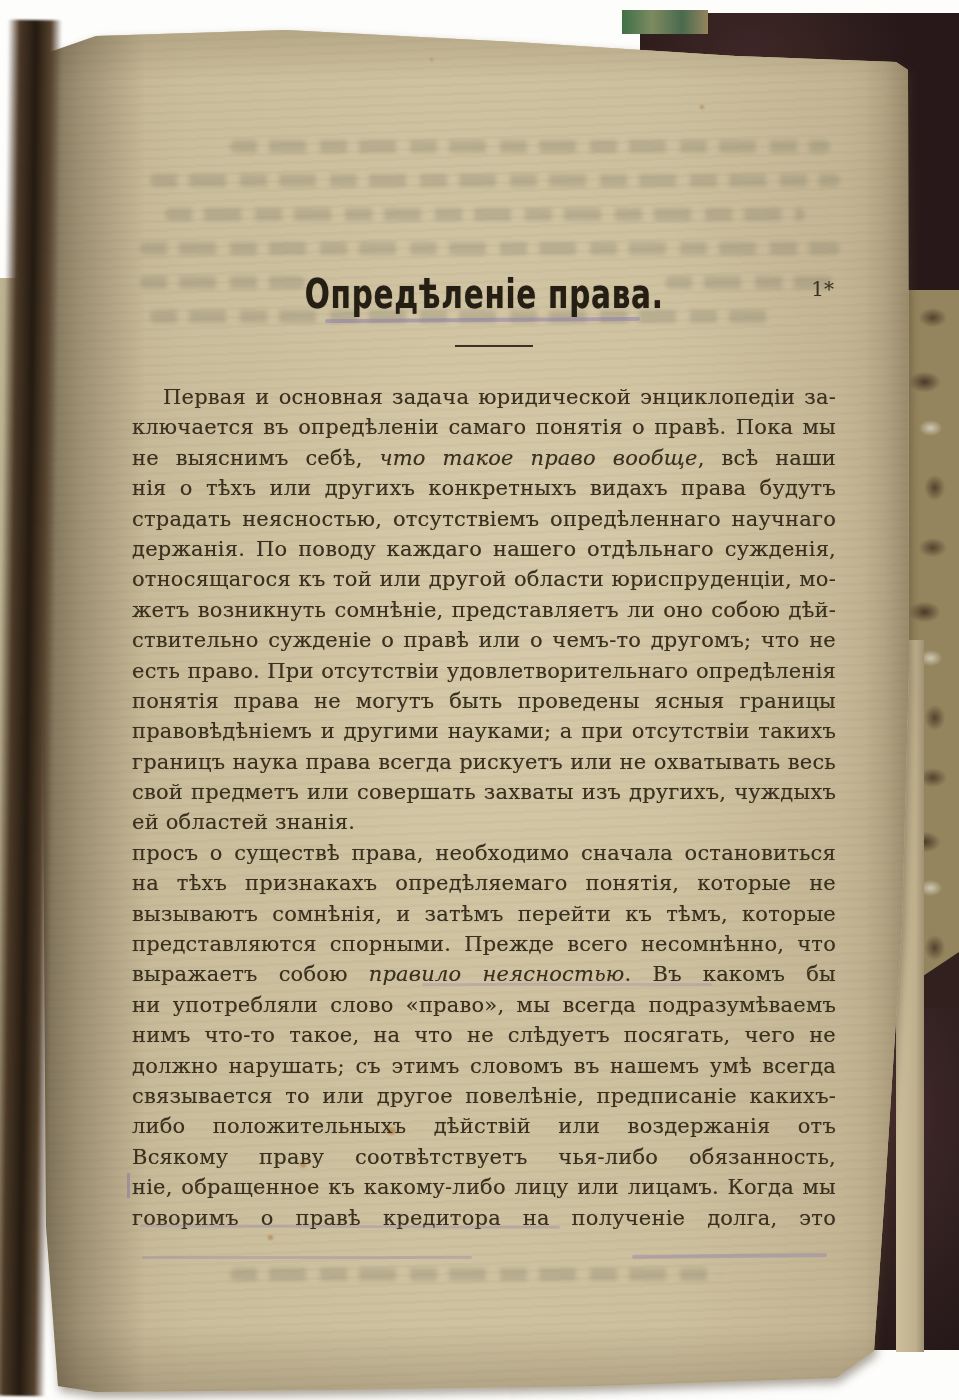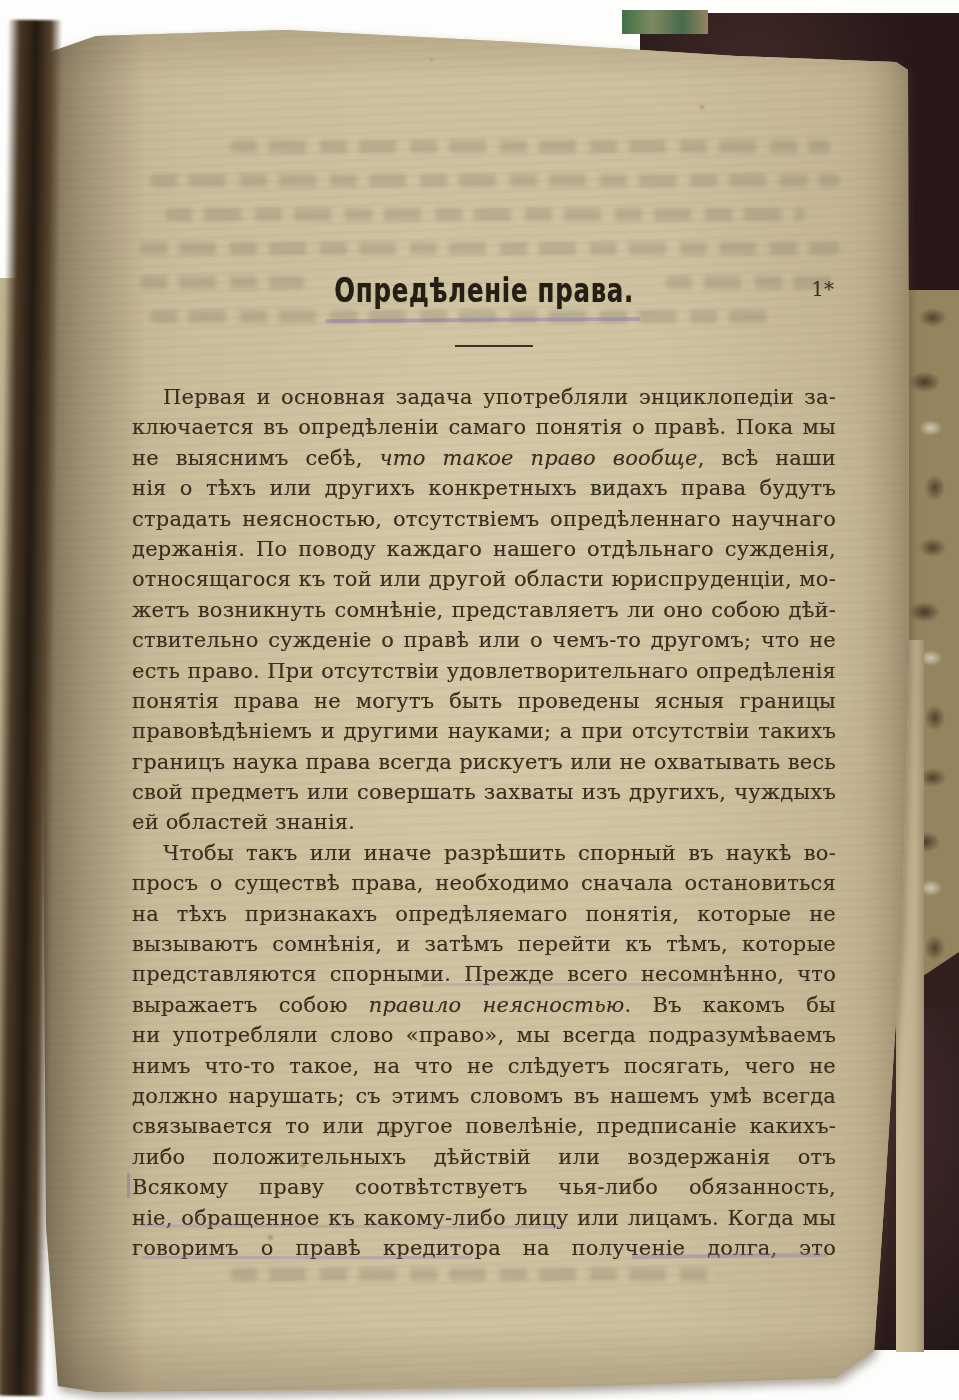--- a/index.html
+++ b/index.html
@@ -96,21 +96,21 @@
   
   .pencil{position:absolute;background:#8a7bb0;filter:blur(0.6px);}
   
   .text-block{
     position:absolute;left:96px;top:244px;width:704px;height:1030px;
     color:#39301f;
   }
   .chapter-title{
     position:absolute;left:0;top:0;width:100%;text-align:center;
     font-family:"DejaVu Sans", sans-serif;font-weight:bold;
-    font-size:34px;color:#241e14;white-space:nowrap;
+    font-size:41px;color:#241e14;white-space:nowrap;
   }
   .chapter-title .squeeze{
     display:inline-block;transform:scaleX(0.72);transform-origin:center;
     letter-spacing:1px;text-shadow:0 0 1px rgba(36,30,20,0.55);
   }
   .divider-rule{
     position:absolute;left:323px;top:75px;width:78px;height:2px;background:#3a3127;
   }
   .lines{
     position:absolute;left:0;top:112px;width:704px;
@@ -162,36 +162,35 @@
     <div class="text-block">
       <div class="chapter-title">
         <span class="squeeze">Опредѣленіе права.</span>
       </div>
 
       <div class="pencil" style="left:193px;top:48px;width:315px;height:4px;opacity:0.5;transform:rotate(-0.4deg);border-radius:2px;"></div>
 
       <div class="divider-rule"></div>
 
       <div class="lines">
-          <div class="line ind"><span>Первая и основная задача употребляли энциклопедіи за-</span></div>
+          <div class="line ind"><span>Первая и основная задача юридической энциклопедіи за-</span></div>
           <div class="line"><span>ключается въ опредѣленіи самаго понятія о правѣ. Пока мы</span></div>
           <div class="line"><span>не выяснимъ себѣ, </span><span class="em">что такое право вообще</span><span>, всѣ наши сужде-</span></div>
           <div class="line"><span>нія о тѣхъ или другихъ конкретныхъ видахъ права будутъ</span></div>
           <div class="line"><span>страдать неясностью, отсутствіемъ опредѣленнаго научнаго со-</span></div>
           <div class="line"><span>держанія. По поводу каждаго нашего отдѣльнаго сужденія,</span></div>
           <div class="line"><span>относящагося къ той или другой области юриспруденціи, мо-</span></div>
           <div class="line"><span>жетъ возникнуть сомнѣніе, представляетъ ли оно собою дѣй-</span></div>
           <div class="line"><span>ствительно сужденіе о правѣ или о чемъ-то другомъ; что не</span></div>
           <div class="line"><span>есть право. При отсутствіи удовлетворительнаго опредѣленія</span></div>
           <div class="line"><span>понятія права не могутъ быть проведены ясныя границы между</span></div>
           <div class="line"><span>правовѣдѣніемъ и другими науками; а при отсутствіи такихъ</span></div>
           <div class="line"><span>границъ наука права всегда рискуетъ или не охватывать весь</span></div>
           <div class="line"><span>свой предметъ или совершать захваты изъ другихъ, чуждыхъ</span></div>
           <div class="line end"><span>ей областей знанія.</span></div>
-          <div class="line ind"><span>Чтобы такъ или иначе разрѣшить спорный въ наукѣ во-</span></div>
           <div class="line"><span>просъ о существѣ права, необходимо сначала остановиться</span></div>
           <div class="line"><span>на тѣхъ признакахъ опредѣляемаго понятія, которые не</span></div>
           <div class="line"><span>вызываютъ сомнѣнія, и затѣмъ перейти къ тѣмъ, которые</span></div>
           <div class="line"><span>представляются спорными. Прежде всего несомнѣнно, что право</span></div>
           <div class="line"><span>выражаетъ собою </span><span class="em">правило неясностью</span><span>. Въ какомъ бы смыслѣ мы</span></div>
           <div class="line"><span>ни употребляли слово «право», мы всегда подразумѣваемъ подъ</span></div>
           <div class="line"><span>нимъ что-то такое, на что не слѣдуетъ посягать, чего не</span></div>
           <div class="line"><span>должно нарушать; съ этимъ словомъ въ нашемъ умѣ всегда</span></div>
           <div class="line"><span>связывается то или другое повелѣніе, предписаніе какихъ-</span></div>
           <div class="line"><span>либо положительныхъ дѣйствій или воздержанія отъ дѣйствій.</span></div>

